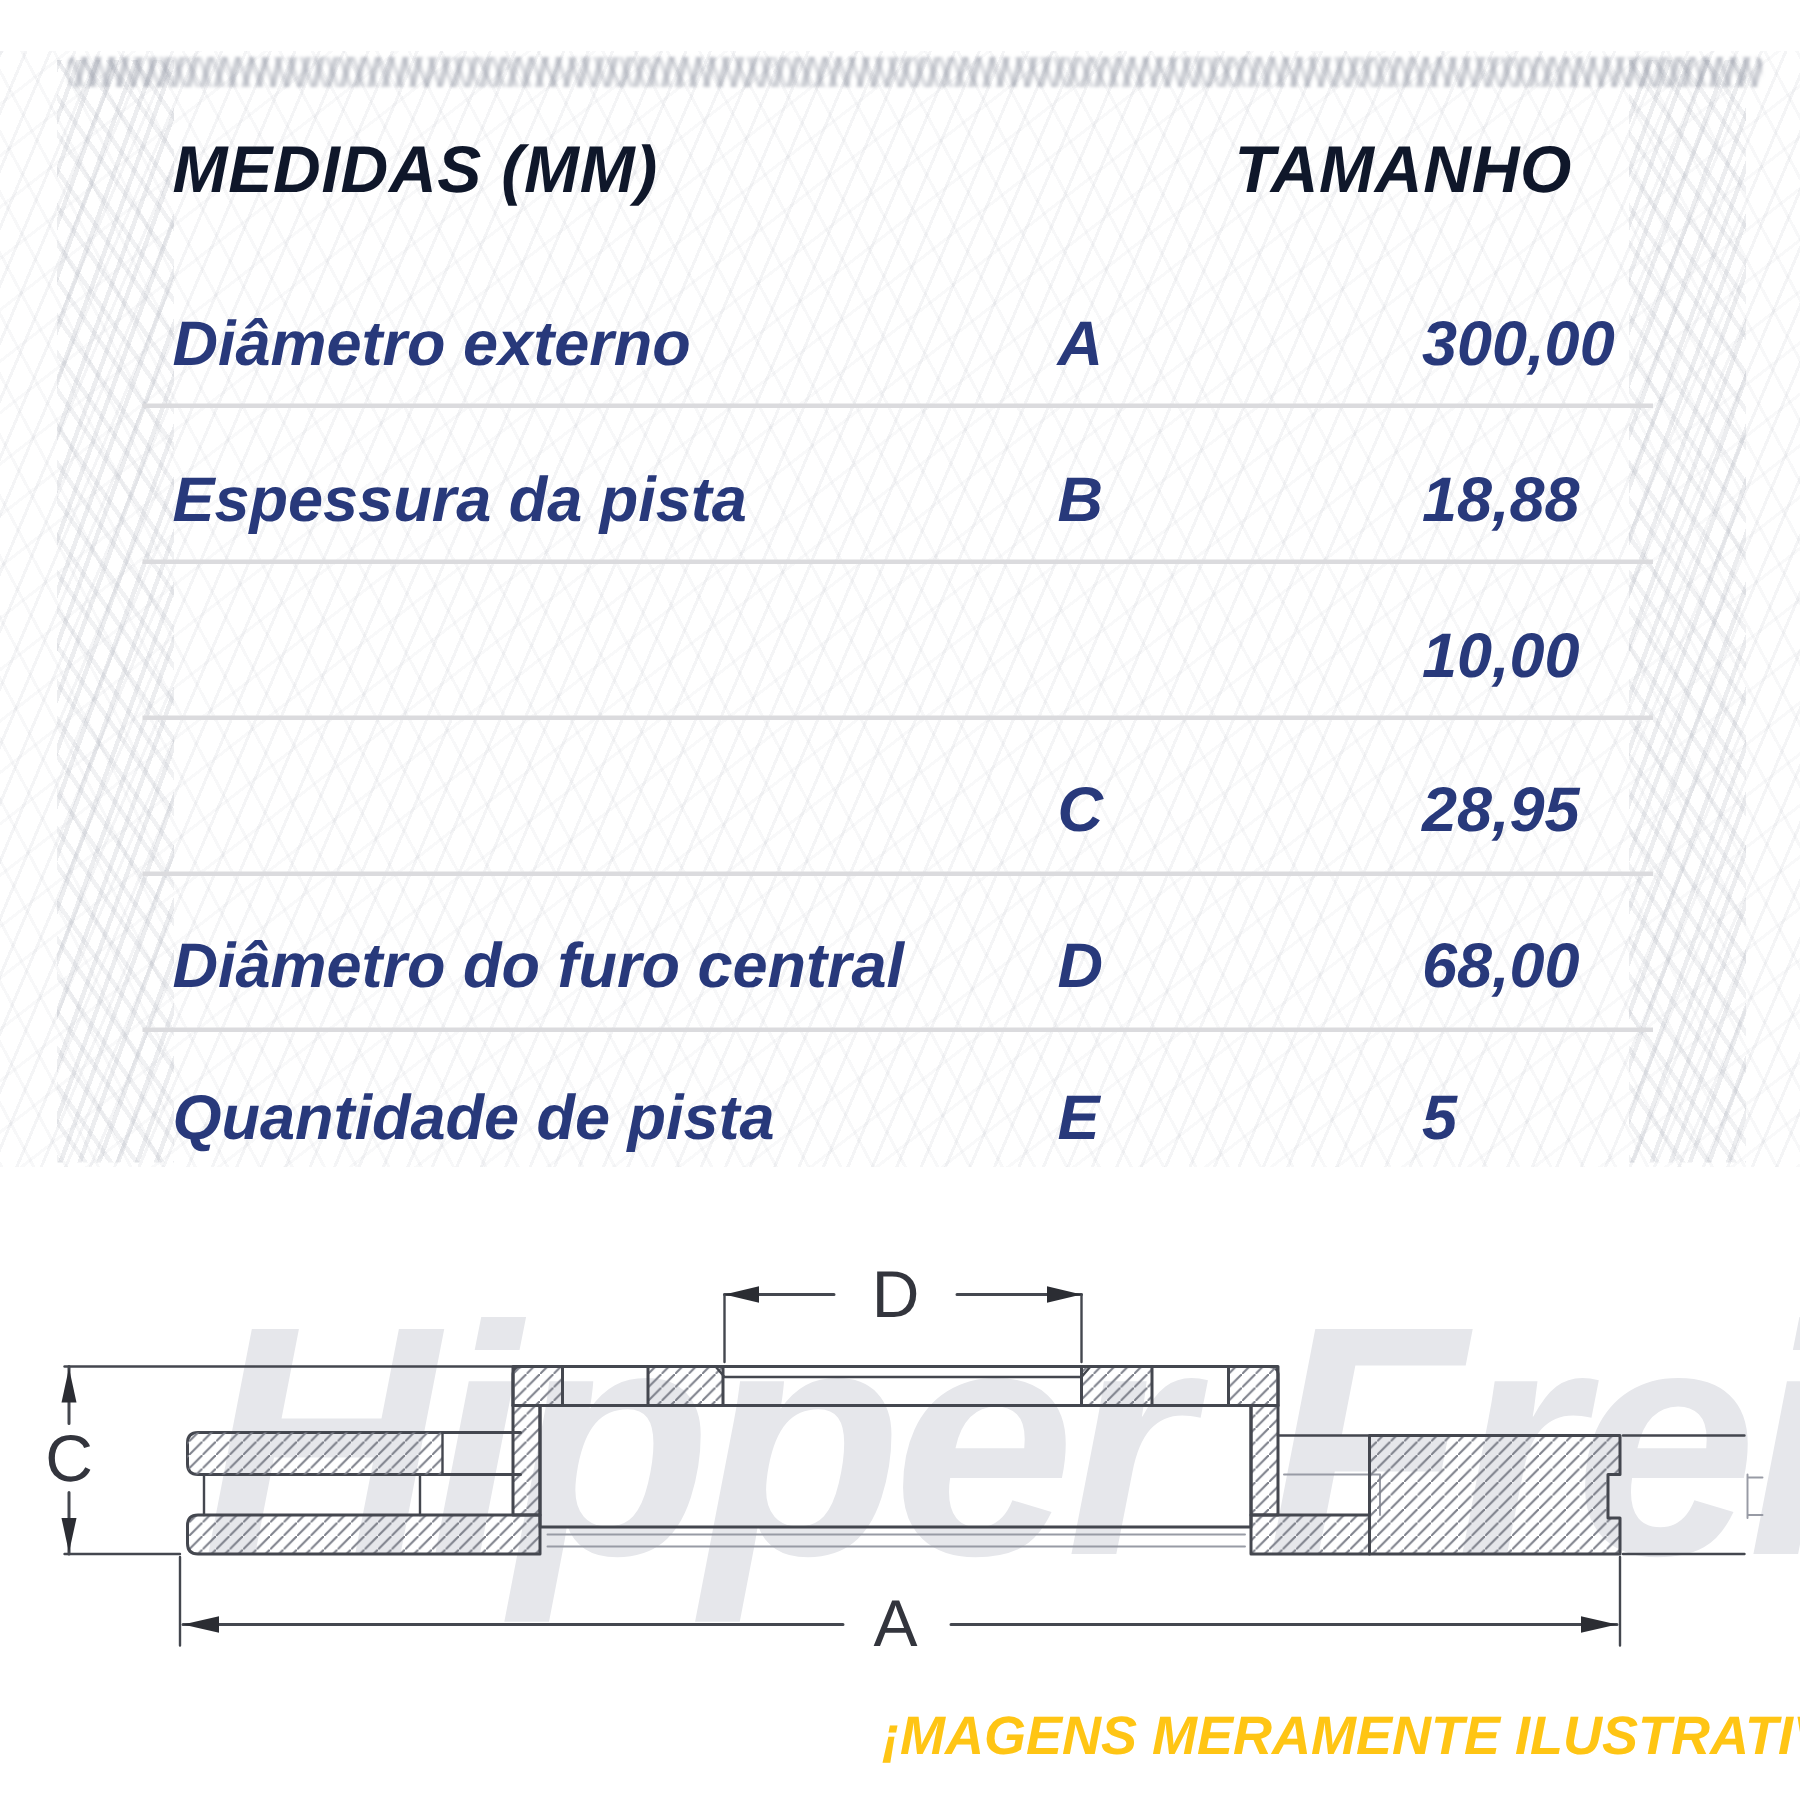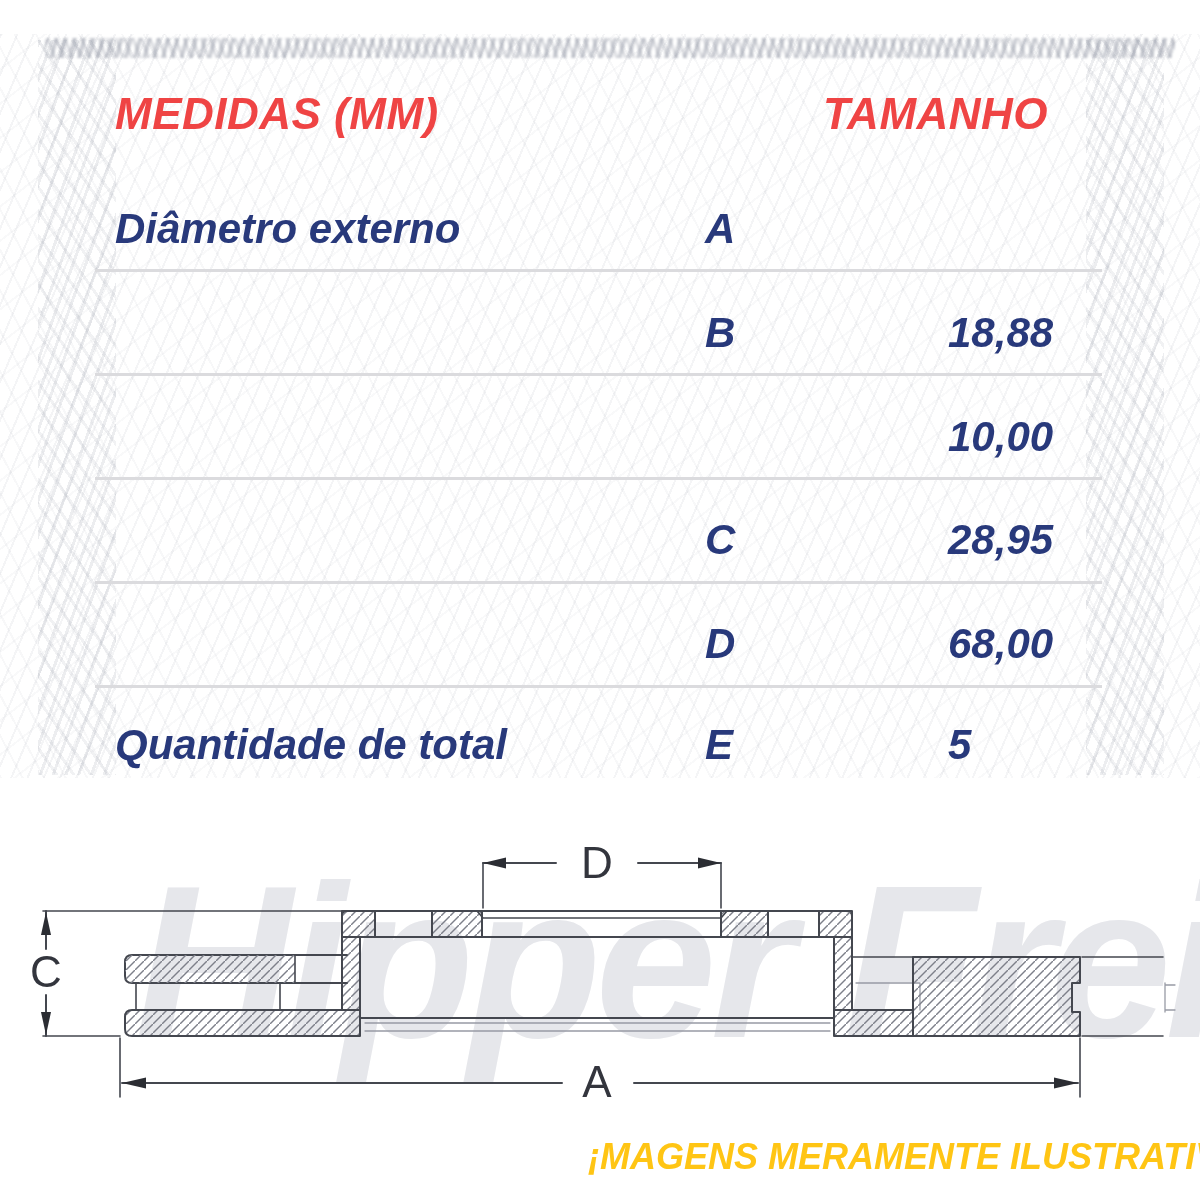--- a/index.html
+++ b/index.html
@@ -30,21 +30,21 @@
     position:absolute;left:45px;top:38px;width:1130px;height:20px;border-radius:4px;
     background:
       repeating-linear-gradient(105deg, rgba(146,151,164,0.45) 0 4px, rgba(255,255,255,0) 4px 9px),
       repeating-linear-gradient(70deg,  rgba(146,151,164,0.30) 0 3px, transparent 3px 8px);
     filter:blur(1px);
     pointer-events:none;
   }
   
   .hdr{
     position:absolute;top:88px;height:52px;line-height:52px;
-    font-size:44px;font-weight:bold;font-style:italic;color:#ef4444;
+    font-size:44px;font-weight:bold;font-style:italic;color:#0f172a;
     white-space:nowrap;letter-spacing:0.5px;
   }
   .hdr.col1{left:115px;}
   .hdr.col2{left:823px;text-align:right;}
   .row{position:absolute;left:0;width:1200px;height:52px;line-height:52px;}
   .row .lbl,.row .sym,.row .val{
     position:absolute;top:0;font-size:42px;font-weight:bold;font-style:italic;
     color:#28397B;white-space:nowrap;text-align:center;
   }
   .row .lbl{left:115px;}
@@ -78,48 +78,51 @@
 <div class="texture-side left"></div>
 <div class="texture-side right"></div>
 <div class="top-strip"></div>
 
 <div class="hdr col1">MEDIDAS (MM)</div>
 <div class="hdr col2">TAMANHO</div>
 
 <div class="row" style="top:203px">
   <span class="lbl">Diâmetro externo</span>
   <span class="sym">A</span>
+  <span class="val">300,00</span>
 </div>
 <div class="divider" style="top:269px"></div>
 
 <div class="row" style="top:307px">
+  <span class="lbl">Espessura da pista</span>
   <span class="sym">B</span>
   <span class="val">18,88</span>
 </div>
 <div class="divider" style="top:373px"></div>
 
 <div class="row" style="top:411px">
   <span class="val">10,00</span>
 </div>
 <div class="divider" style="top:477px"></div>
 
 <div class="row" style="top:514px">
   <span class="sym">C</span>
   <span class="val">28,95</span>
 </div>
 <div class="divider" style="top:581px"></div>
 
 <div class="row" style="top:618px">
+  <span class="lbl">Diâmetro do furo central</span>
   <span class="sym">D</span>
   <span class="val">68,00</span>
 </div>
 <div class="divider" style="top:685px"></div>
 
 <div class="row" style="top:719px">
-  <span class="lbl">Quantidade de total</span>
+  <span class="lbl">Quantidade de pista</span>
   <span class="sym">E</span>
   <span class="val">5</span>
 </div>
 
 <div class="watermark">Hipper Freios</div>
 
 <svg class="diagram" width="1200" height="280" viewBox="0 0 1200 280">
   <defs>
     <pattern id="hatch" patternUnits="userSpaceOnUse" width="9" height="9">
       <path d="M-2,11 L11,-2" stroke="#7D808A" stroke-width="1.4" fill="none"></path>

